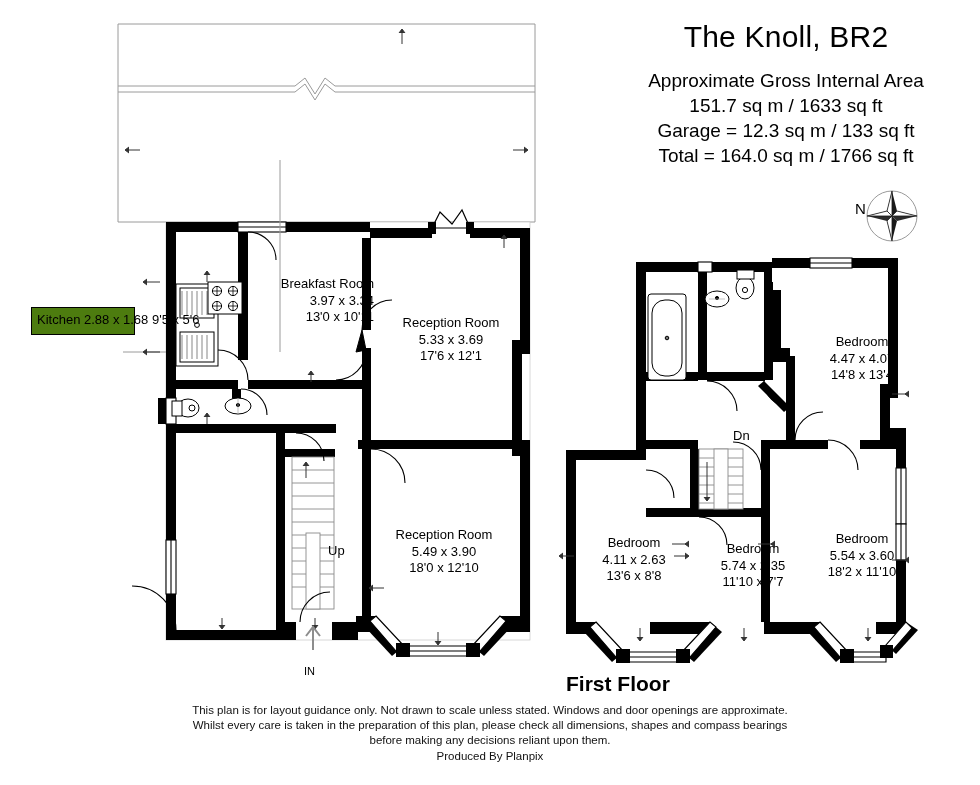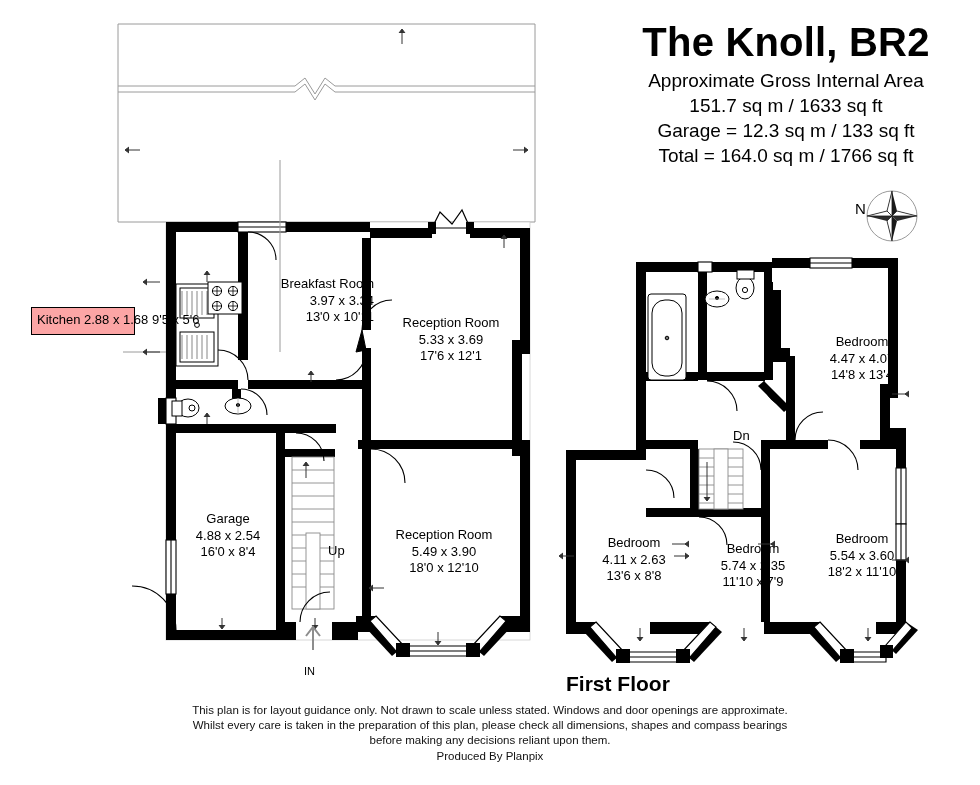--- a/index.html
+++ b/index.html
@@ -4,21 +4,21 @@
 <style>
   html,body{margin:0;padding:0;background:#fff;}
   body{width:980px;height:785px;position:relative;overflow:hidden;
        font-family:"Liberation Sans",sans-serif;color:#000;}
   .stage{position:absolute;left:0;top:0;width:980px;height:785px;}
   svg.plan{position:absolute;left:0;top:0;width:980px;height:785px;}
 
   
   .title{
     position:absolute;left:600px;top:20px;width:372px;text-align:center;
-    font-size:40px;font-weight:bold;letter-spacing:.2px;
+    font-size:30px;font-weight:normal;letter-spacing:.2px;
   }
   .areas{
     position:absolute;left:588px;top:68px;width:396px;text-align:center;
     font-size:19px;line-height:25px;
   }
   .areas div{white-space:nowrap;}
 
   .floorname{position:absolute;font-size:21px;font-weight:bold;}
   #gf-name{left:112px;top:672px;}
   #ff-name{left:566px;top:672px;}
@@ -33,21 +33,21 @@
   .rlabel{position:absolute;text-align:center;font-size:13px;line-height:16.5px;white-space:nowrap;}
   .rlabel .nm{display:block;}
   .rlabel .m{display:block;}
   .rlabel .f{display:block;}
 
   .smalllabel{position:absolute;font-size:13px;}
 
   
   .callout{
     position:absolute;left:31px;top:307px;width:92px;
-    border:1px solid #000;background:#fca5a5;padding:4px 5px 5px 5px;
+    border:1px solid #000;background:#4d7c0f;padding:4px 5px 5px 5px;
     text-align:center;font-size:13px;line-height:16.5px;white-space:nowrap;
   }
 
   .compassN{position:absolute;left:855px;top:200px;font-size:15px;}
 </style>
 </head>
 <body>
 
 <div class="stage">
 
@@ -433,25 +433,20 @@
     <span class="m">3.97 x 3.34</span>
     <span class="f">13'0 x 10'11</span>
   </div>
 
   <div class="rlabel" style="left:388px;top:315px;width:126px;">
     <span class="nm">Reception Room</span>
     <span class="m">5.33 x 3.69</span>
     <span class="f">17'6 x 12'1</span>
   </div>
 
-  <div class="rlabel" style="left:172px;top:511px;width:112px;">
-    <span class="nm">Garage</span>
-    <span class="m">4.88 x 2.54</span>
-    <span class="f">16'0 x 8'4</span>
-  </div>
 
   <div class="rlabel" style="left:380px;top:527px;width:128px;">
     <span class="nm">Reception Room</span>
     <span class="m">5.49 x 3.90</span>
     <span class="f">18'0 x 12'10</span>
   </div>
 
   <div class="smalllabel" style="left:328px;top:543px;">Up</div>
   <div class="smalllabel" style="left:304px;top:665px;font-size:11px;">IN</div>
 
@@ -463,21 +458,21 @@
 
   <div class="rlabel" style="left:578px;top:535px;width:112px;">
     <span class="nm">Bedroom</span>
     <span class="m">4.11 x 2.63</span>
     <span class="f">13'6 x 8'8</span>
   </div>
 
   <div class="rlabel" style="left:698px;top:541px;width:110px;">
     <span class="nm">Bedroom</span>
     <span class="m">5.74 x 2.35</span>
-    <span class="f">11'10 x 7'9</span>
+    <span class="f">11'10 x 7'7</span>
   </div>
 
   <div class="rlabel" style="left:806px;top:531px;width:112px;">
     <span class="nm">Bedroom</span>
     <span class="m">5.54 x 3.60</span>
     <span class="f">18'2 x 11'10</span>
   </div>
 
   <div class="smalllabel" style="left:733px;top:428px;">Dn</div>
 

